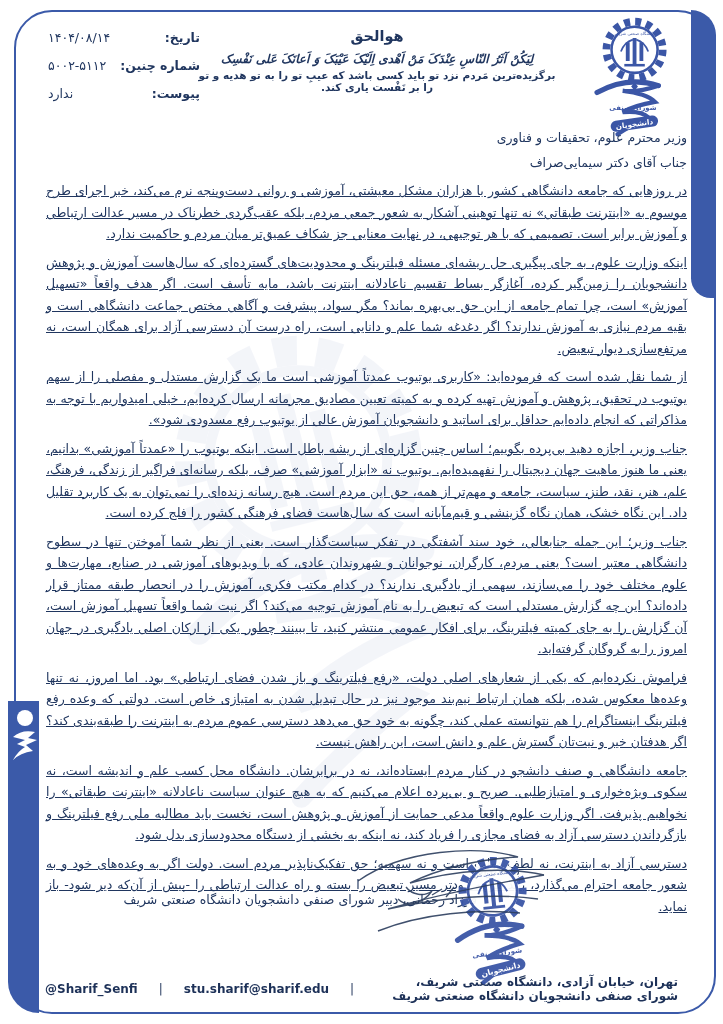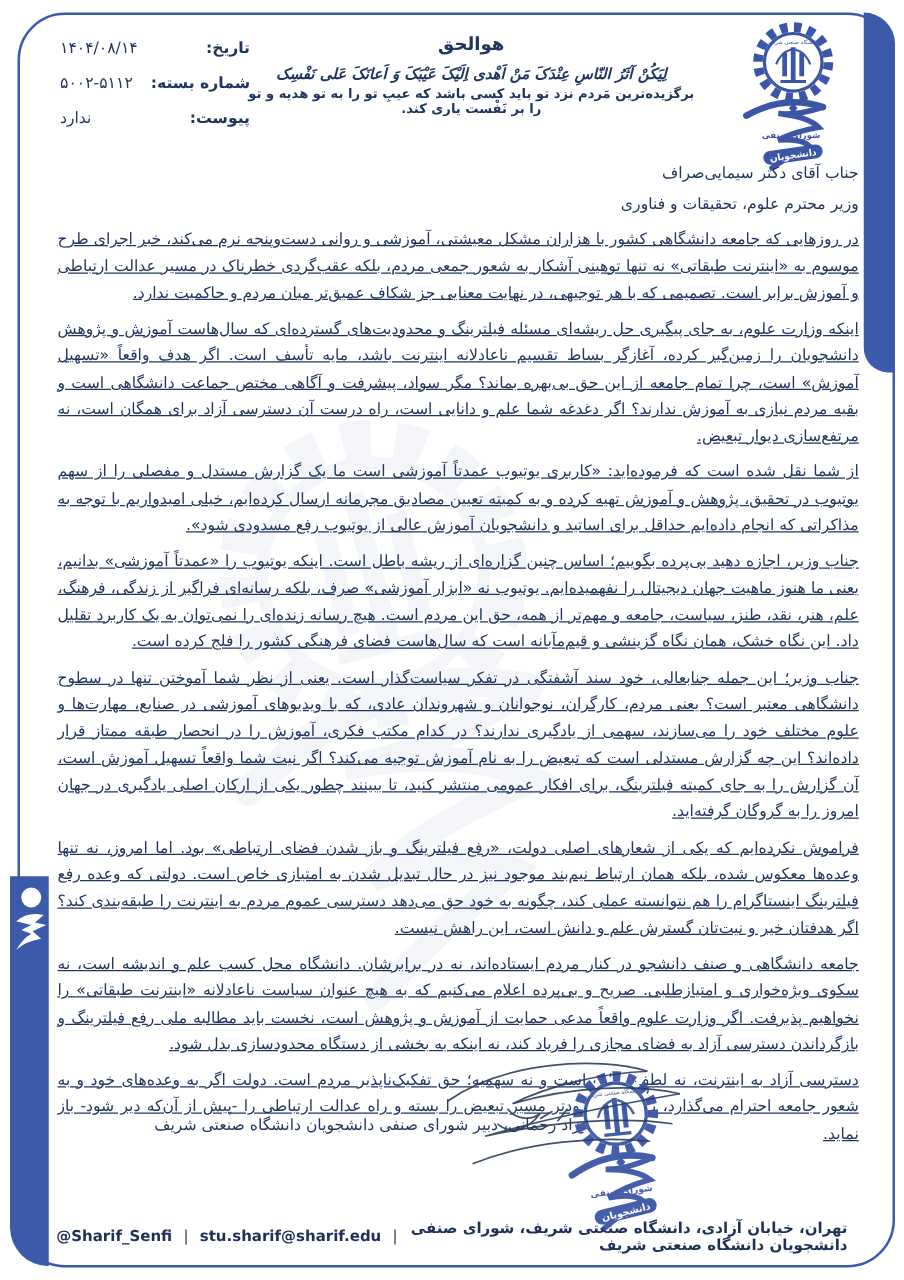--- a/index.html
+++ b/index.html
@@ -39,21 +39,21 @@
         font-size:12.5px;line-height:21.5px;text-align:justify;}
   .addressee{margin-bottom:7px;}
   .addressee p{margin:0 0 3.2px;text-align:right;}
   .main p.body-par{margin:0 0 7px;text-decoration:underline;}
   
   .closing{position:absolute;top:863px;right:203px;font-size:12.5px;z-index:4;direction:rtl;}
   .signer{position:absolute;top:892px;right:246px;font-size:12.5px;z-index:4;direction:rtl;}
   .signature-scribble{position:absolute;top:843px;left:348px;width:205px;height:102px;z-index:6;}
   
   .footer{position:absolute;left:45px;right:45px;bottom:21px;z-index:4;display:flex;direction:ltr;
-          justify-content:center;align-items:center;gap:9px;font-size:12px;font-weight:bold;color:#1d3158;}
+          justify-content:center;align-items:center;gap:21px;font-size:12px;font-weight:bold;color:#1d3158;}
   .footer .fa{direction:rtl;font-weight:bold;}
   .footer .sep{font-weight:normal;color:#1d3158;}
 </style>
 </head>
 <body>
 
 <div class="page">
 
   <div class="frame"></div>
   <div class="right-bar"></div>
@@ -75,21 +75,21 @@
     <path d="M16 86 Q55 62 88 78" stroke="#3b56a6" stroke-width="7" fill="none" stroke-linecap="round"></path>
     <path d="M88 78 Q60 88 40 86 Q70 88 84 100 Q56 104 40 114 Q64 112 74 120 Q52 130 34 142" stroke="#3b56a6" stroke-width="6" fill="none" stroke-linecap="round"></path>
   </svg>
 
   <div class="meta">
     <div class="meta-row">
       <span class="meta-label">تاریخ:</span>
       <span class="meta-value">۱۴۰۴/۰۸/۱۴</span>
     </div>
     <div class="meta-row">
-      <span class="meta-label">شماره بسته:</span>
+      <span class="meta-label">شماره چنین:</span>
       <span class="meta-value">۵۰۰۲-۵۱۱۲</span>
     </div>
     <div class="meta-row">
       <span class="meta-label">پیوست:</span>
       <span class="meta-value">ندارد</span>
     </div>
   </div>
 
   <div class="basmala">
     <div class="basmala-title">هوالحق</div>
@@ -113,22 +113,22 @@
     <path d="M86 84 Q62 92 44 90 Q72 93 82 103 Q58 107 44 115 Q66 113 74 121 Q54 130 38 141" stroke="#3b56a6" stroke-width="5" fill="none" stroke-linecap="round"></path>
     <text x="56" y="113" text-anchor="middle" class="logo-small-text">شورای صنفی</text>
     <g transform="rotate(-8 58 130)">
       <rect x="30" y="122" width="56" height="13" rx="6.5" fill="#3b56a6"></rect>
       <text x="58" y="132" text-anchor="middle" class="logo-ribbon-text">دانشجویان</text>
     </g>
   </svg>
 
   <div class="main">
     <div class="addressee">
+      <p>وزیر محترم علوم، تحقیقات و فناوری</p>
       <p>جناب آقای دکتر سیمایی‌صراف</p>
-      <p>وزیر محترم علوم، تحقیقات و فناوری</p>
     </div>
     <p class="body-par">در روزهایی که جامعه دانشگاهی کشور با هزاران مشکل معیشتی، آموزشی و روانی دست‌وپنجه نرم می‌کند، خبر اجرای طرح موسوم به «اینترنت طبقاتی» نه تنها توهینی آشکار به شعور جمعی مردم، بلکه عقب‌گردی خطرناک در مسیر عدالت ارتباطی و آموزش برابر است. تصمیمی که با هر توجیهی، در نهایت معنایی جز شکاف عمیق‌تر میان مردم و حاکمیت ندارد.</p>
     <p class="body-par">اینکه وزارت علوم، به جای پیگیری حل ریشه‌ای مسئله فیلترینگ و محدودیت‌های گسترده‌ای که سال‌هاست آموزش و پژوهش دانشجویان را زمین‌گیر کرده، آغازگر بساط تقسیم ناعادلانه اینترنت باشد، مایه تأسف است. اگر هدف واقعاً «تسهیل آموزش» است، چرا تمام جامعه از این حق بی‌بهره بماند؟ مگر سواد، پیشرفت و آگاهی مختص جماعت دانشگاهی است و بقیه مردم نیازی به آموزش ندارند؟ اگر دغدغه شما علم و دانایی است، راه درست آن دسترسی آزاد برای همگان است، نه مرتفع‌سازی دیوار تبعیض.</p>
     <p class="body-par">از شما نقل شده است که فرموده‌اید: «کاربری یوتیوب عمدتاً آموزشی است ما یک گزارش مستدل و مفصلی را از سهم یوتیوب در تحقیق، پژوهش و آموزش تهیه کرده و به کمیته تعیین مصادیق مجرمانه ارسال کرده‌ایم، خیلی امیدواریم با توجه به مذاکراتی که انجام داده‌ایم حداقل برای اساتید و دانشجویان آموزش عالی از یوتیوب رفع مسدودی شود».</p>
     <p class="body-par">جناب وزیر، اجازه دهید بی‌پرده بگوییم؛ اساس چنین گزاره‌ای از ریشه باطل است. اینکه یوتیوب را «عمدتاً آموزشی» بدانیم، یعنی ما هنوز ماهیت جهان دیجیتال را نفهمیده‌ایم. یوتیوب نه «ابزار آموزشی» صرف، بلکه رسانه‌ای فراگیر از زندگی، فرهنگ، علم، هنر، نقد، طنز، سیاست، جامعه و مهم‌تر از همه، حق این مردم است. هیچ رسانه زنده‌ای را نمی‌توان به یک کاربرد تقلیل داد. این نگاه خشک، همان نگاه گزینشی و قیم‌مآبانه است که سال‌هاست فضای فرهنگی کشور را فلج کرده است.</p>
     <p class="body-par">جناب وزیر؛ این جمله جنابعالی، خود سند آشفتگی در تفکر سیاست‌گذار است. یعنی از نظر شما آموختن تنها در سطوح دانشگاهی معتبر است؟ یعنی مردم، کارگران، نوجوانان و شهروندان عادی، که با ویدیوهای آموزشی در صنایع، مهارت‌ها و علوم مختلف خود را می‌سازند، سهمی از یادگیری ندارند؟ در کدام مکتب فکری، آموزش را در انحصار طبقه ممتاز قرار داده‌اند؟ این چه گزارش مستدلی است که تبعیض را به نام آموزش توجیه می‌کند؟ اگر نیت شما واقعاً تسهیل آموزش است، آن گزارش را به جای کمیته فیلترینگ، برای افکار عمومی منتشر کنید، تا ببینند چطور یکی از ارکان اصلی یادگیری در جهان امروز را به گروگان گرفته‌اید.</p>
     <p class="body-par">فراموش نکرده‌ایم که یکی از شعارهای اصلی دولت، «رفع فیلترینگ و باز شدن فضای ارتباطی» بود. اما امروز، نه تنها وعده‌ها معکوس شده، بلکه همان ارتباط نیم‌بند موجود نیز در حال تبدیل شدن به امتیازی خاص است. دولتی که وعده رفع فیلترینگ اینستاگرام را هم نتوانسته عملی کند، چگونه به خود حق می‌دهد دسترسی عموم مردم به اینترنت را طبقه‌بندی کند؟ اگر هدفتان خیر و نیت‌تان گسترش علم و دانش است، این راهش نیست.</p>
     <p class="body-par">جامعه دانشگاهی و صنف دانشجو در کنار مردم ایستاده‌اند، نه در برابرشان. دانشگاه محل کسب علم و اندیشه است، نه سکوی ویژه‌خواری و امتیازطلبی. صریح و بی‌پرده اعلام می‌کنیم که به هیچ عنوان سیاست ناعادلانه «اینترنت طبقاتی» را نخواهیم پذیرفت. اگر وزارت علوم واقعاً مدعی حمایت از آموزش و پژوهش است، نخست باید مطالبه ملی رفع فیلترینگ و بازگرداندن دسترسی آزاد به فضای مجازی را فریاد کند، نه اینکه به بخشی از دستگاه محدودسازی بدل شود.</p>
     <p class="body-par">دسترسی آزاد به اینترنت، نه لطف دولت است و نه سهمیه؛ حق تفکیک‌ناپذیر مردم است. دولت اگر به وعده‌های خود و به شعور جامعه احترام می‌گذارد، باید هرچه زودتر مسیر تبعیض را بسته و راه عدالت ارتباطی را -پیش از آن‌که دیر شود- باز نماید.</p>
   </div>

